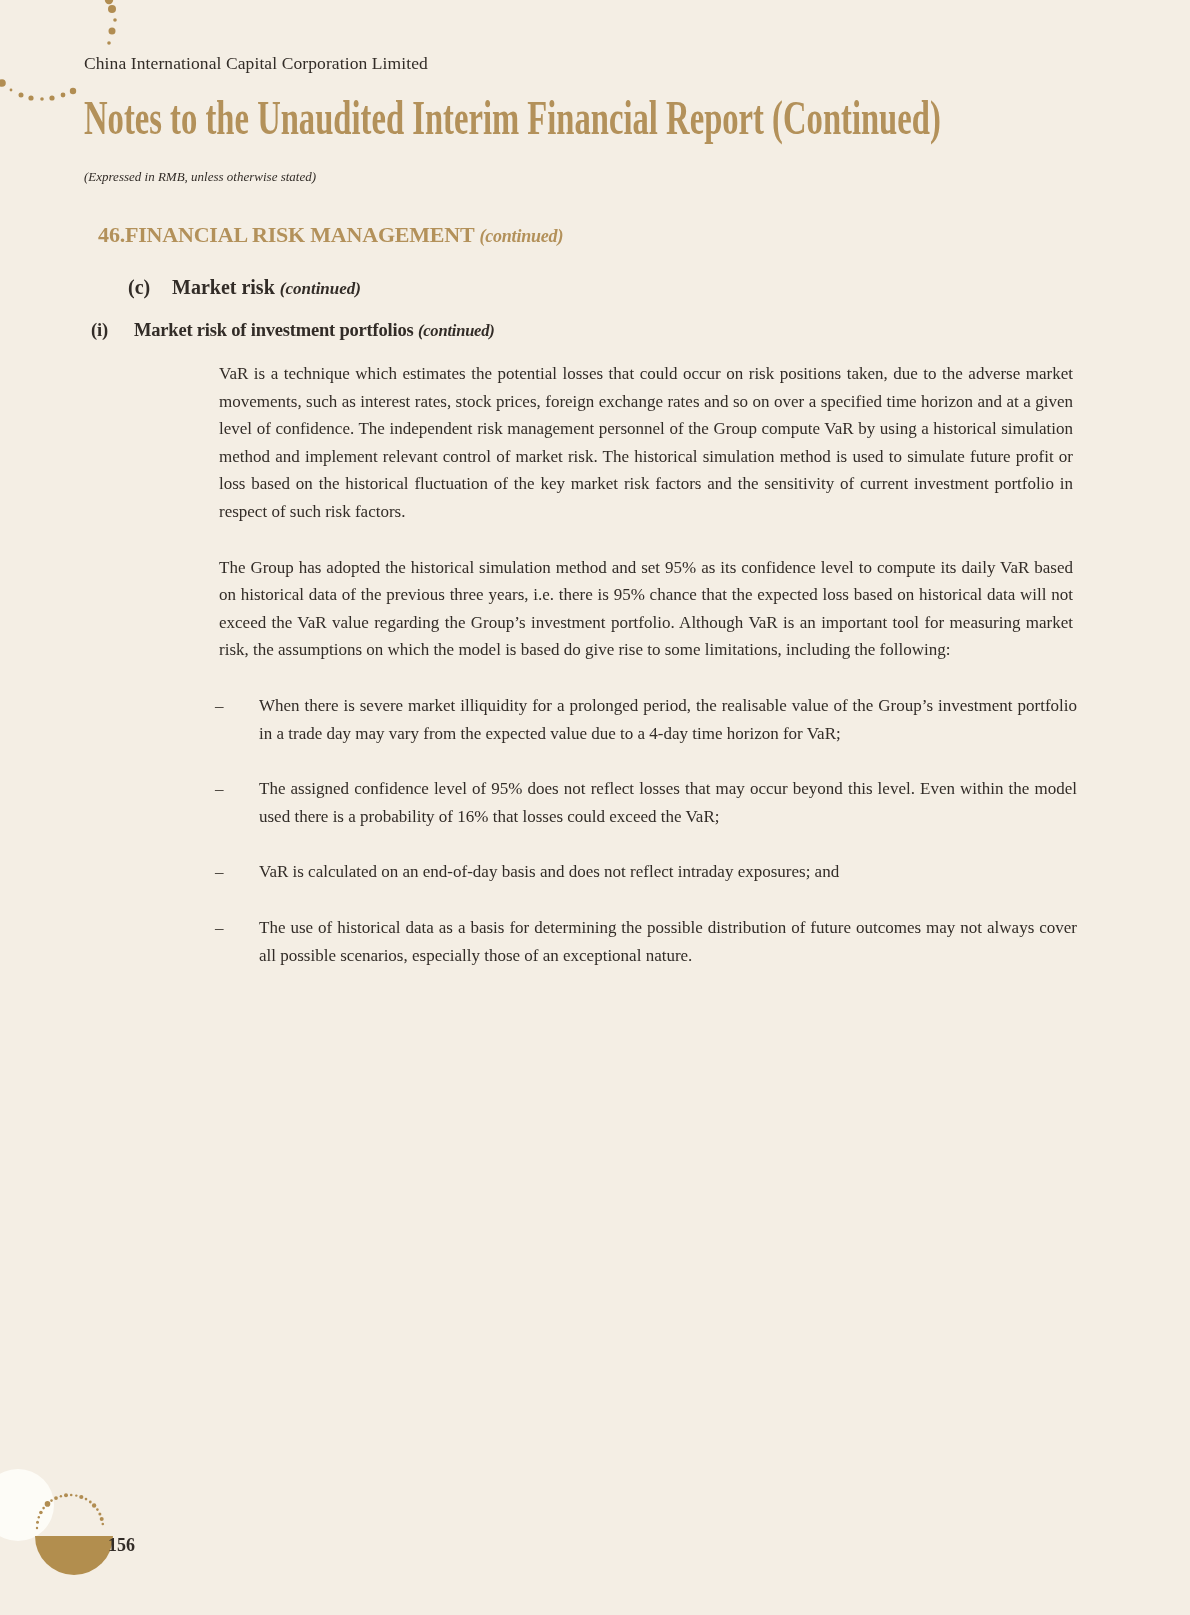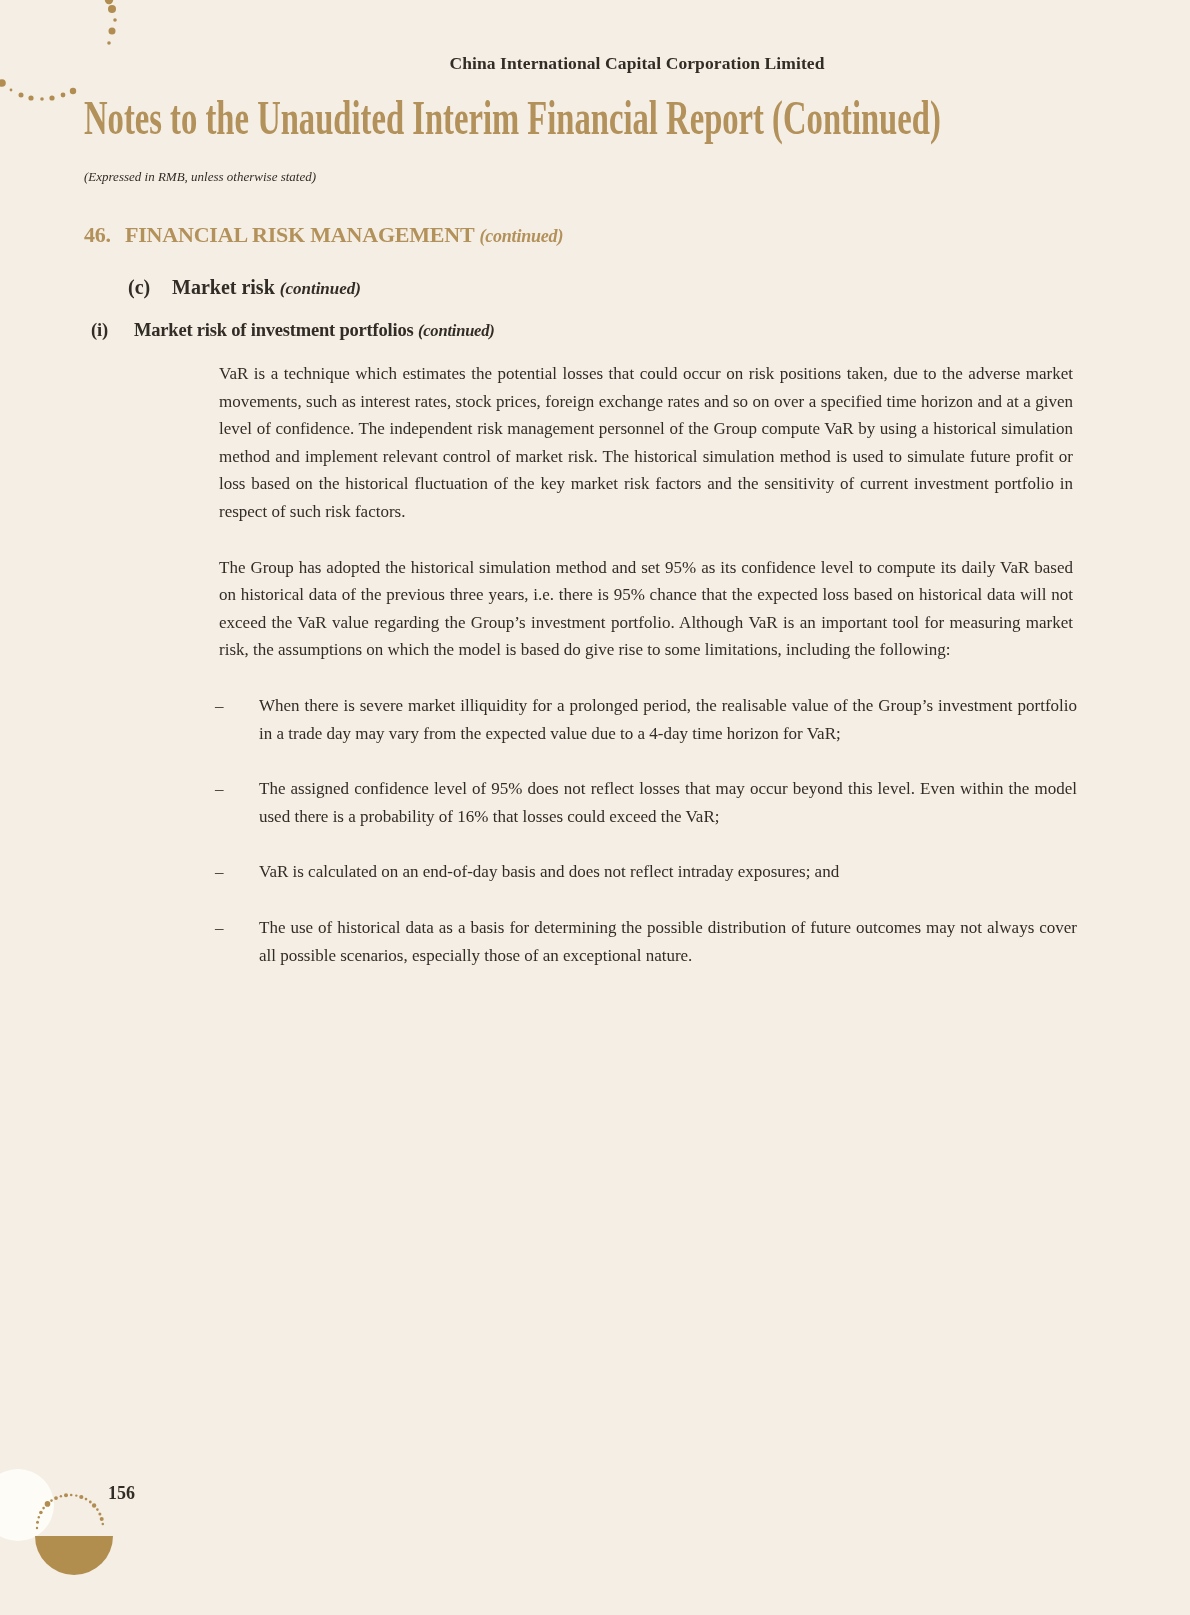--- a/index.html
+++ b/index.html
@@ -19,39 +19,39 @@
     color:var(--ink);
   }
   .ornament{position:absolute;pointer-events:none;}
   .ornament.top-left{left:0;top:0;}
   .ornament.bottom-left{left:0;top:1435px;}
   .dot{fill:var(--dot-gold);}
   .white-disc{fill:var(--white-circle);}
   .semi{fill:var(--semicircle);}
 
   .company{
-    margin:50px 0 0 84px;font-size:17.5px;line-height:26px;font-weight:bold;
-    color:var(--ink);letter-spacing:0.1px;text-align:center;
+    margin:50px 0 0 84px;font-size:17.5px;line-height:26px;font-weight:normal;
+    color:var(--ink);letter-spacing:0.1px;
   }
   .page-title{
     margin:16px 0 0 84px;font-size:48px;line-height:52px;font-weight:bold;
     color:var(--gold);white-space:nowrap;
   }
   .page-title .squeeze{
     display:inline-block;transform:scaleX(0.68);transform-origin:left center;
   }
   .subtitle{
     margin:22px 0 0 84px;font-size:13px;line-height:22px;font-style:italic;
     color:var(--ink);
   }
   .h-main{
     margin:32px 0 0 84px;font-size:22px;line-height:30px;font-weight:bold;
     color:var(--gold);letter-spacing:-0.2px;white-space:nowrap;
   }
-  .h-main .num{display:inline-block;width:41px;}
+  .h-main .num{display:inline-block;width:41px;text-align:right;}
   .h-sub{
     margin:20px 0 0 128px;font-size:20px;line-height:32px;font-weight:bold;
     color:var(--ink);white-space:nowrap;
   }
   .h-sub .num{display:inline-block;width:44px;}
   .h-subsub{
     margin:12px 0 0 91px;font-size:18.5px;line-height:26px;font-weight:bold;
     color:var(--ink);letter-spacing:-0.2px;white-space:nowrap;
   }
   .h-subsub .num{display:inline-block;width:43px;}
@@ -66,21 +66,21 @@
     color:var(--ink);
   }
   .para.first{margin-top:16px;}
   .para + .para{margin-top:28px;}
   .bullet{display:flex;margin-top:28px;}
   .bullet .marker{flex:0 0 44px;font-size:17px;line-height:27.6px;}
   .bullet .btext{
     flex:1;font-size:17px;line-height:27.6px;text-align:justify;color:var(--ink);
   }
   .page-number{
-    position:absolute;left:108px;top:1481px;font-size:18px;line-height:24px;
+    position:absolute;left:108px;top:1533px;font-size:18px;line-height:24px;
     font-weight:bold;color:var(--ink);
   }
 </style>
 </head>
 <body>
 
 <svg class="ornament top-left" width="200" height="110" viewBox="0 0 200 110">
   <g>
     <circle class="dot" cx="109" cy="0" r="4.2"></circle>
     <circle class="dot" cx="112" cy="9" r="4.0"></circle>

